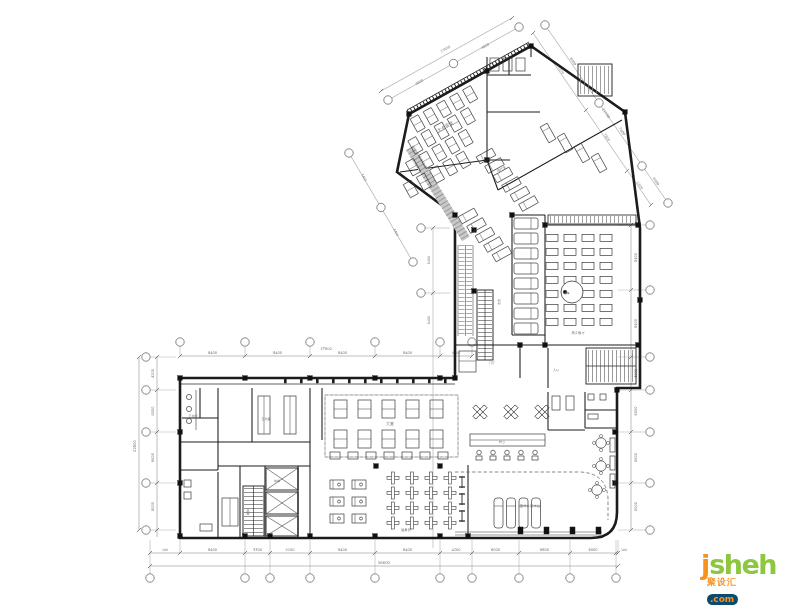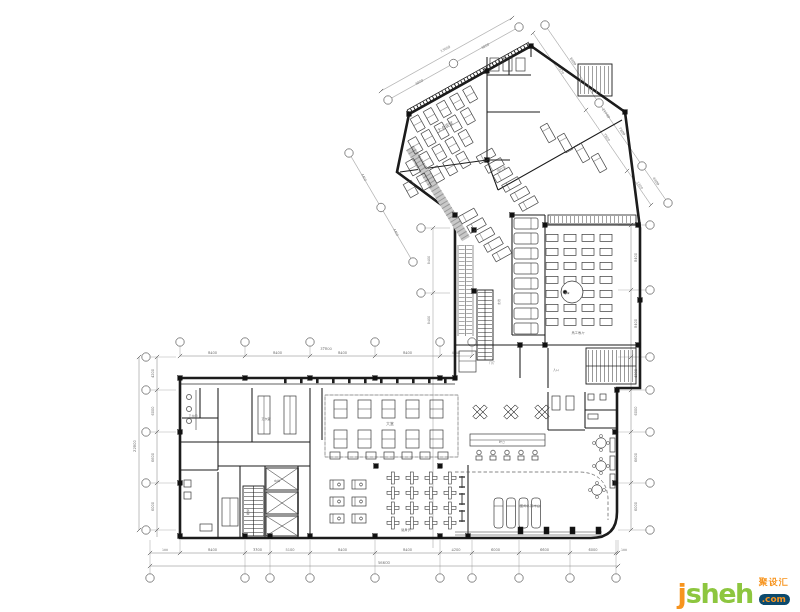--- a/index.html
+++ b/index.html
@@ -1,21 +1,21 @@
 <!DOCTYPE html>
 <html><head>
 <meta charset="utf-8">
 <style>
   html,body{margin:0;padding:0;background:#fff;}
   body{width:800px;height:612px;position:relative;overflow:hidden;
        font-family:"DejaVu Sans","Liberation Sans",sans-serif;}
   #plan{position:absolute;left:0;top:0;}
   text{font-family:"DejaVu Sans","Liberation Sans",sans-serif;}
-  .logo{position:absolute;right:10px;bottom:5px;display:flex;align-items:flex-end;
-        font-weight:bold;line-height:1;}
+  .logo{position:absolute;right:24px;bottom:5px;display:flex;
+        font-weight:bold;line-height:1;flex-direction:column;}
   .logo .j{font-size:27px;letter-spacing:-1px;}
   .logo .rest{font-size:27px;letter-spacing:-1.5px;}
   .logo .side{display:flex;flex-direction:column;align-items:flex-start;
               margin-left:6px;margin-bottom:2px;gap:7px;}
   .logo .cn{font-size:9px;font-weight:bold;letter-spacing:1px;}
   .logo .tld{font-size:9px;font-weight:bold;padding:1px 4px 1px 3px;border-radius:6px;}
 </style>
 </head>
 <body>
 

